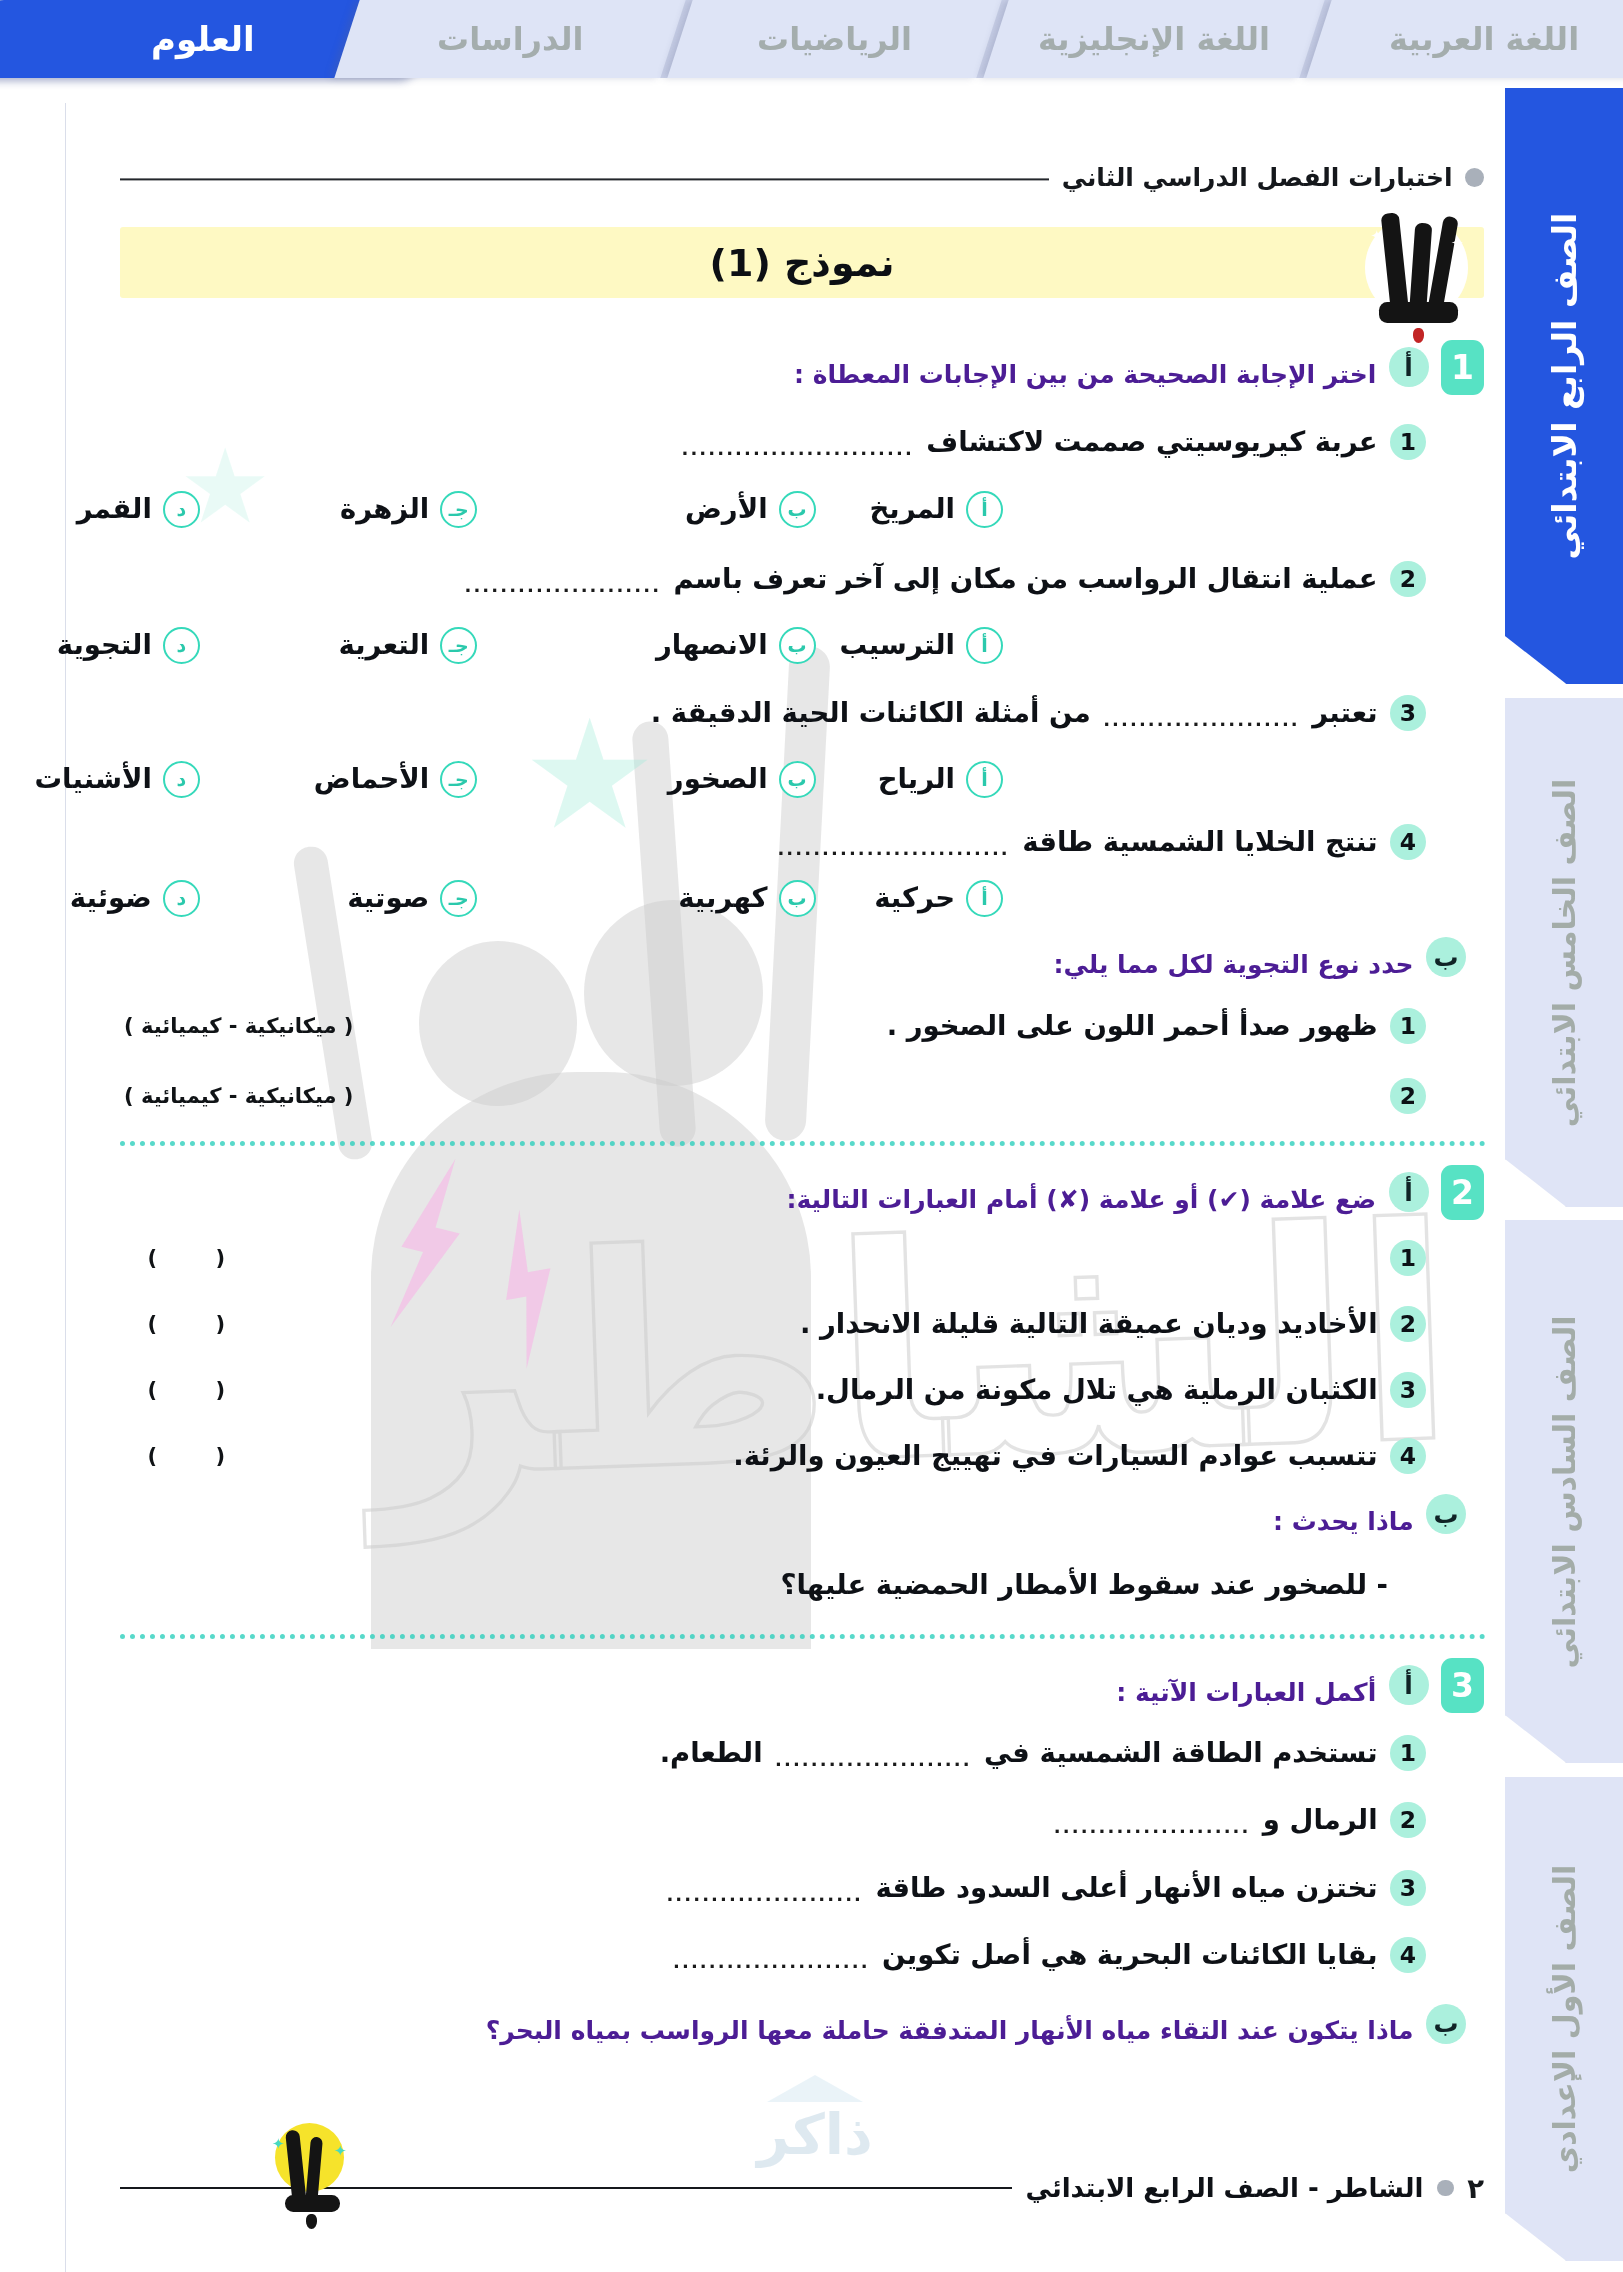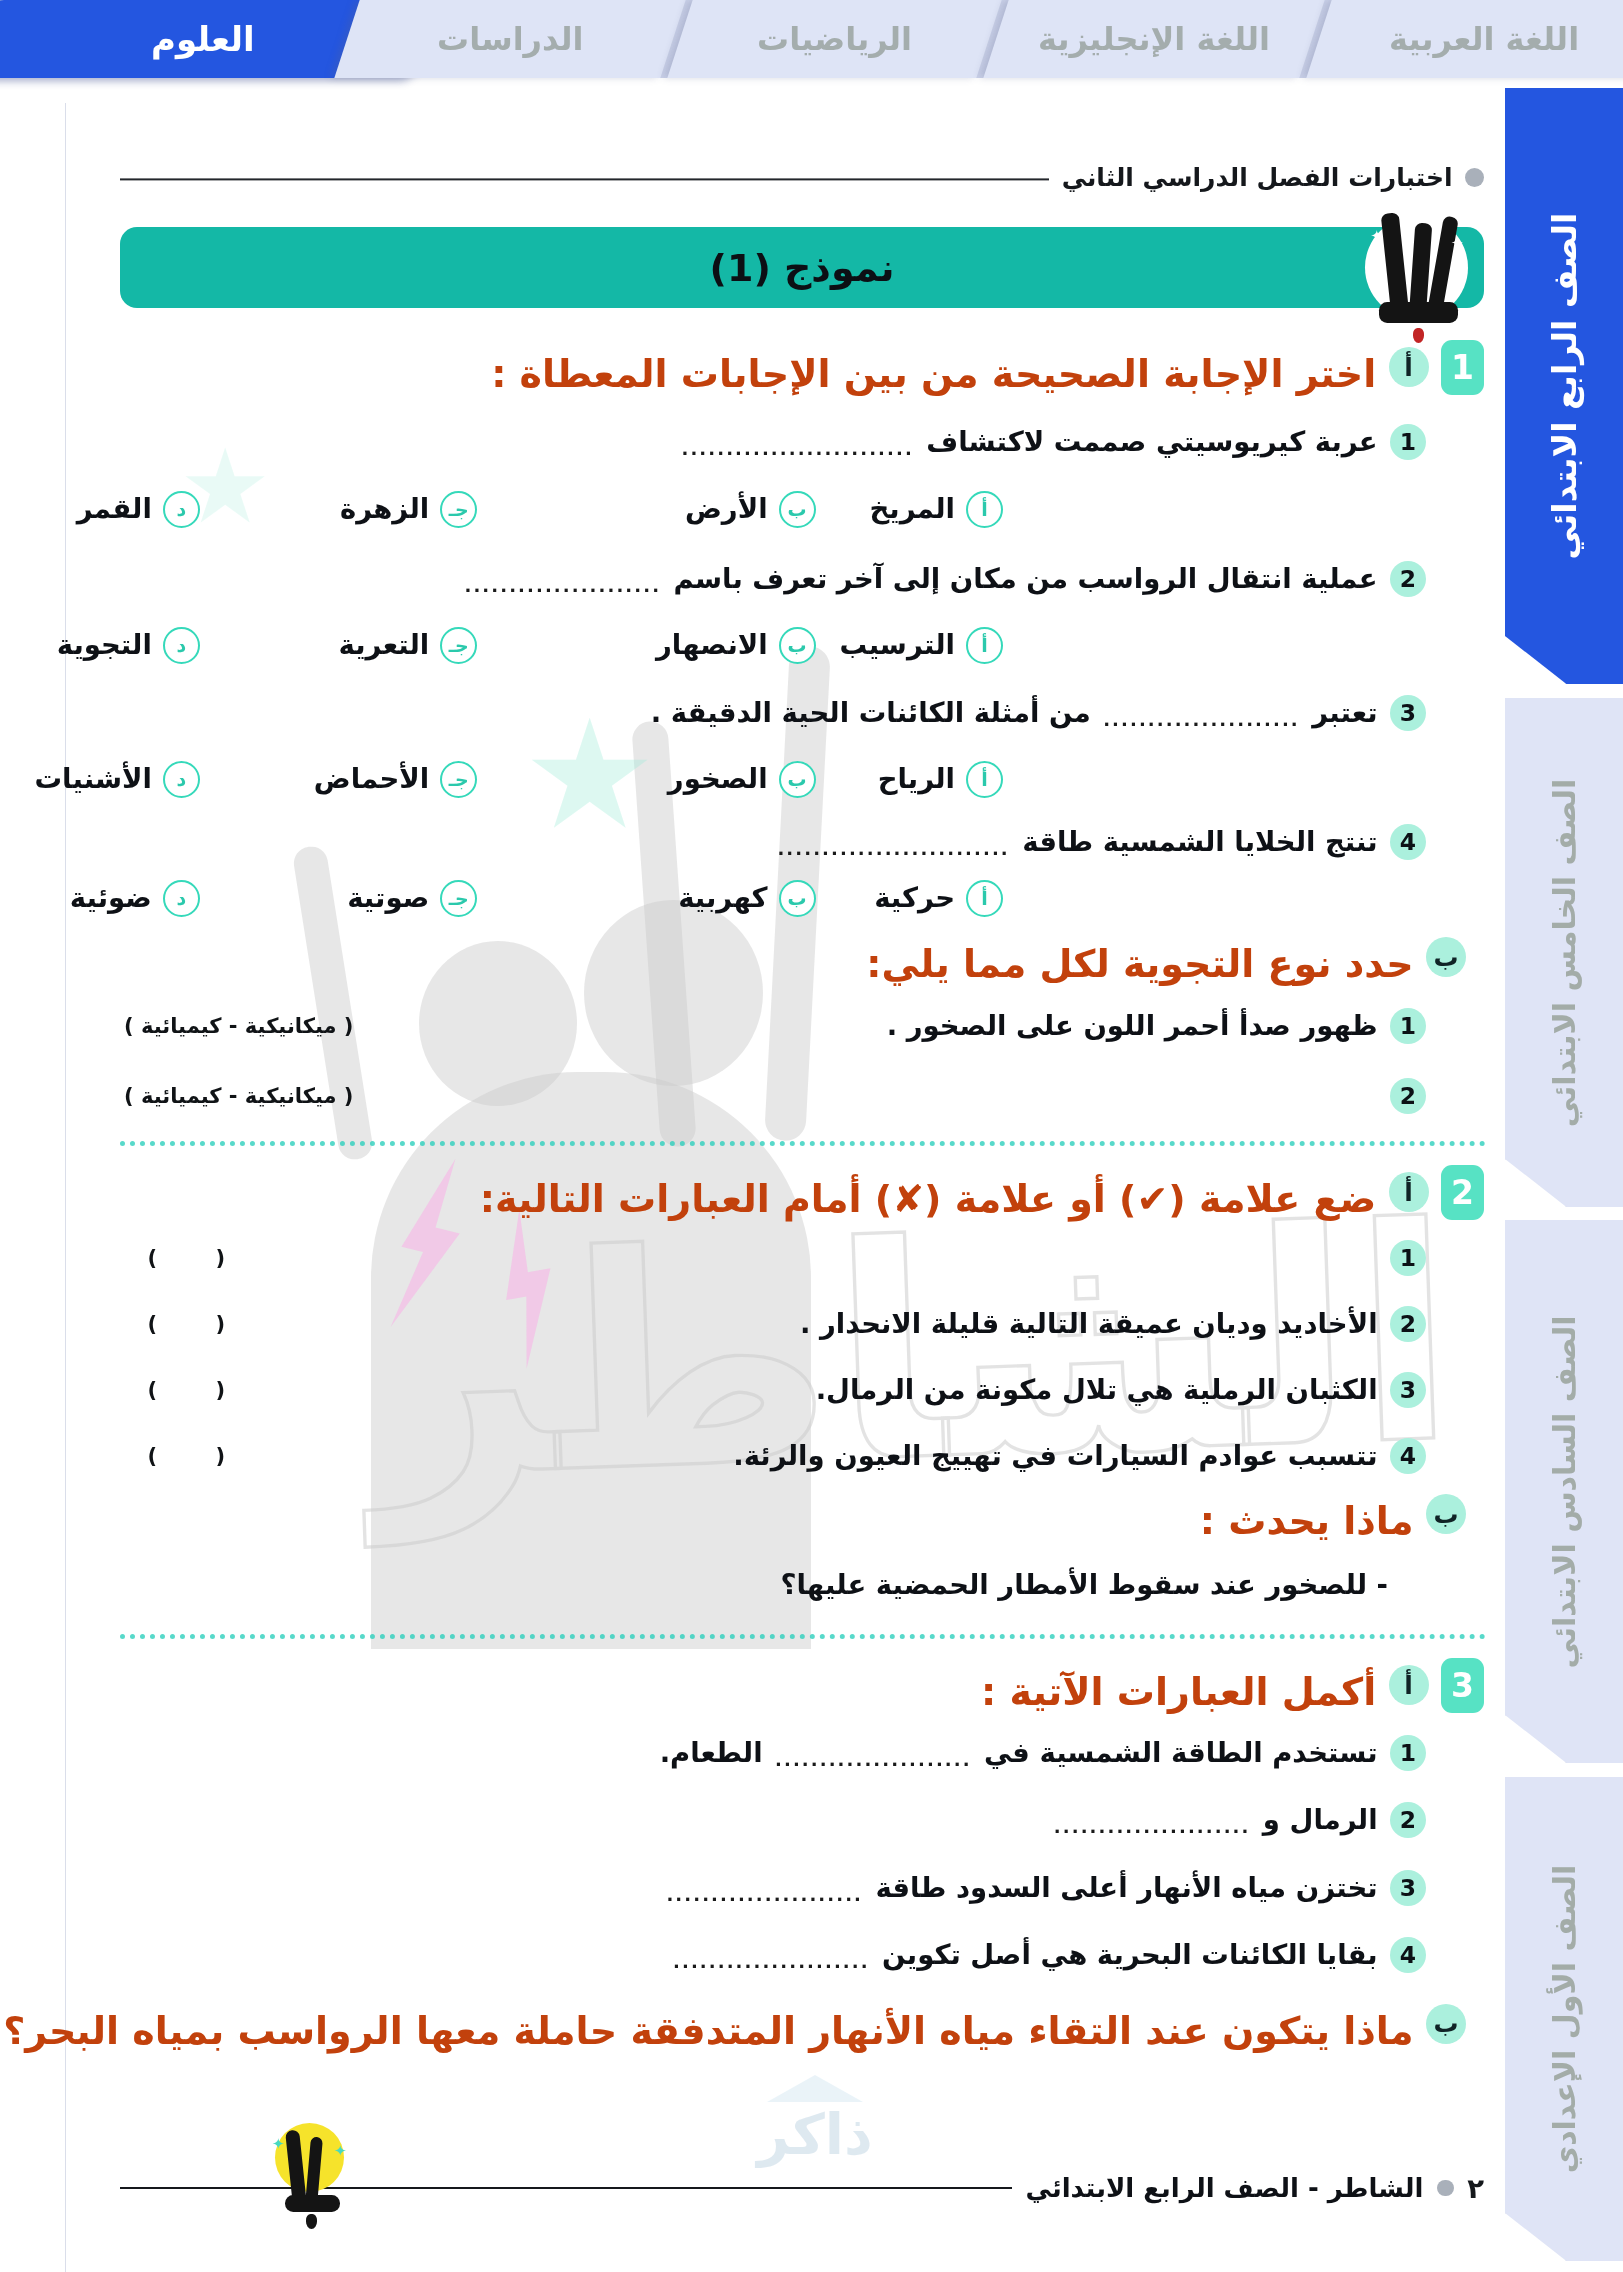--- a/index.html
+++ b/index.html
@@ -22,21 +22,21 @@
     box-shadow:-5.5px 5.5px 9.6px rgba(90,100,140,.30);z-index:4;}
   .side-tab .lbl{position:absolute;top:50%;left:50%;transform:translate(-50%,-50%) rotate(-90deg);
     white-space:nowrap;font-weight:700;font-size:30px;color:#a3aca8;direction:rtl;}
   .side-tab.active{background:#2456e0;}
   .side-tab.active .lbl{color:#ffffff;font-size:33px;}
   
   .left-edge{position:absolute;left:65px;top:103px;bottom:0;width:1.4px;background:#dadeea;z-index:1;}
   
   .row{position:absolute;left:120px;right:139px;display:flex;direction:rtl;align-items:center;gap:12.4px;z-index:3;}
   .qtext{font-size:27.5px;font-weight:700;color:#0e1116;line-height:1.3;white-space:nowrap;}
-  .qhead{font-size:38px;font-weight:700;color:#c2410c;white-space:nowrap;margin-top:14px;}
+  .qhead{font-size:25px;font-weight:700;color:#4c1d95;white-space:nowrap;margin-top:14px;}
   .dots{font-size:18px;font-weight:700;letter-spacing:2.1px;color:#1a1a1a;transform:translateY(6.2px);}
   .qbadge{width:43px;height:55px;background:#57e2c4;border-radius:11px;color:#fff;
     font-weight:700;font-size:33px;display:flex;align-items:center;justify-content:center;flex:none;}
   .pletter{width:40px;height:40px;border-radius:50%;background:#abf0dd;color:#102326;
     font-size:25px;font-weight:700;display:flex;align-items:center;justify-content:center;flex:none;}
   .snum{width:36px;height:36px;border-radius:50%;background:#abf0dd;color:#0c1116;
     font-size:23.4px;font-weight:700;display:flex;align-items:center;justify-content:center;flex:none;}
   .indent{padding-right:58px;}
   
   .opts{padding-right:481px;}
@@ -50,22 +50,22 @@
   
   .endslot{margin-right:auto;font-size:21px;font-weight:700;color:#101316;white-space:pre;}
   .pad-left{padding-left:27.5px;}
   
   .divider{position:absolute;left:120px;right:137px;border-top:5.5px dotted #2fd0bd;opacity:.8;z-index:3;}
   
   .crumb-bullet{width:19px;height:19px;border-radius:50%;background:#a9b0ba;flex:none;}
   .crumb-text{font-size:25px;font-weight:700;color:#15181c;white-space:nowrap;}
   .crumb-line{flex:1;border-top:2.1px solid #23262b;transform:translateY(1.4px);}
   
-  .titlebar{position:absolute;left:120px;right:139px;top:227px;height:81px;background:#14b8a6;
-    border-radius:17px;display:flex;align-items:center;justify-content:center;z-index:3;}
+  .titlebar{position:absolute;left:120px;right:139px;top:227px;height:71px;background:#fef9c3;
+    border-radius:3px;display:flex;align-items:center;justify-content:center;z-index:3;}
   .titlebar .t{font-size:38px;font-weight:700;color:#0c0f14;}
   
   .logo{position:absolute;z-index:4;}
   .logo .glow{position:absolute;border-radius:50%;background:#fff;}
   .logo .bar{position:absolute;background:#141414;border-radius:6.9px;}
   .logo .base{position:absolute;background:#141414;border-radius:8.2px;}
   .logo .spark{position:absolute;color:#fff;font-size:15px;}
   .logo .drop{position:absolute;width:11px;height:15px;background:#c22525;border-radius:50% 50% 60% 60%;}
   .logo.footer .glow{background:#f6e32b;}
   .logo.footer .spark{color:#49d9c0;}

